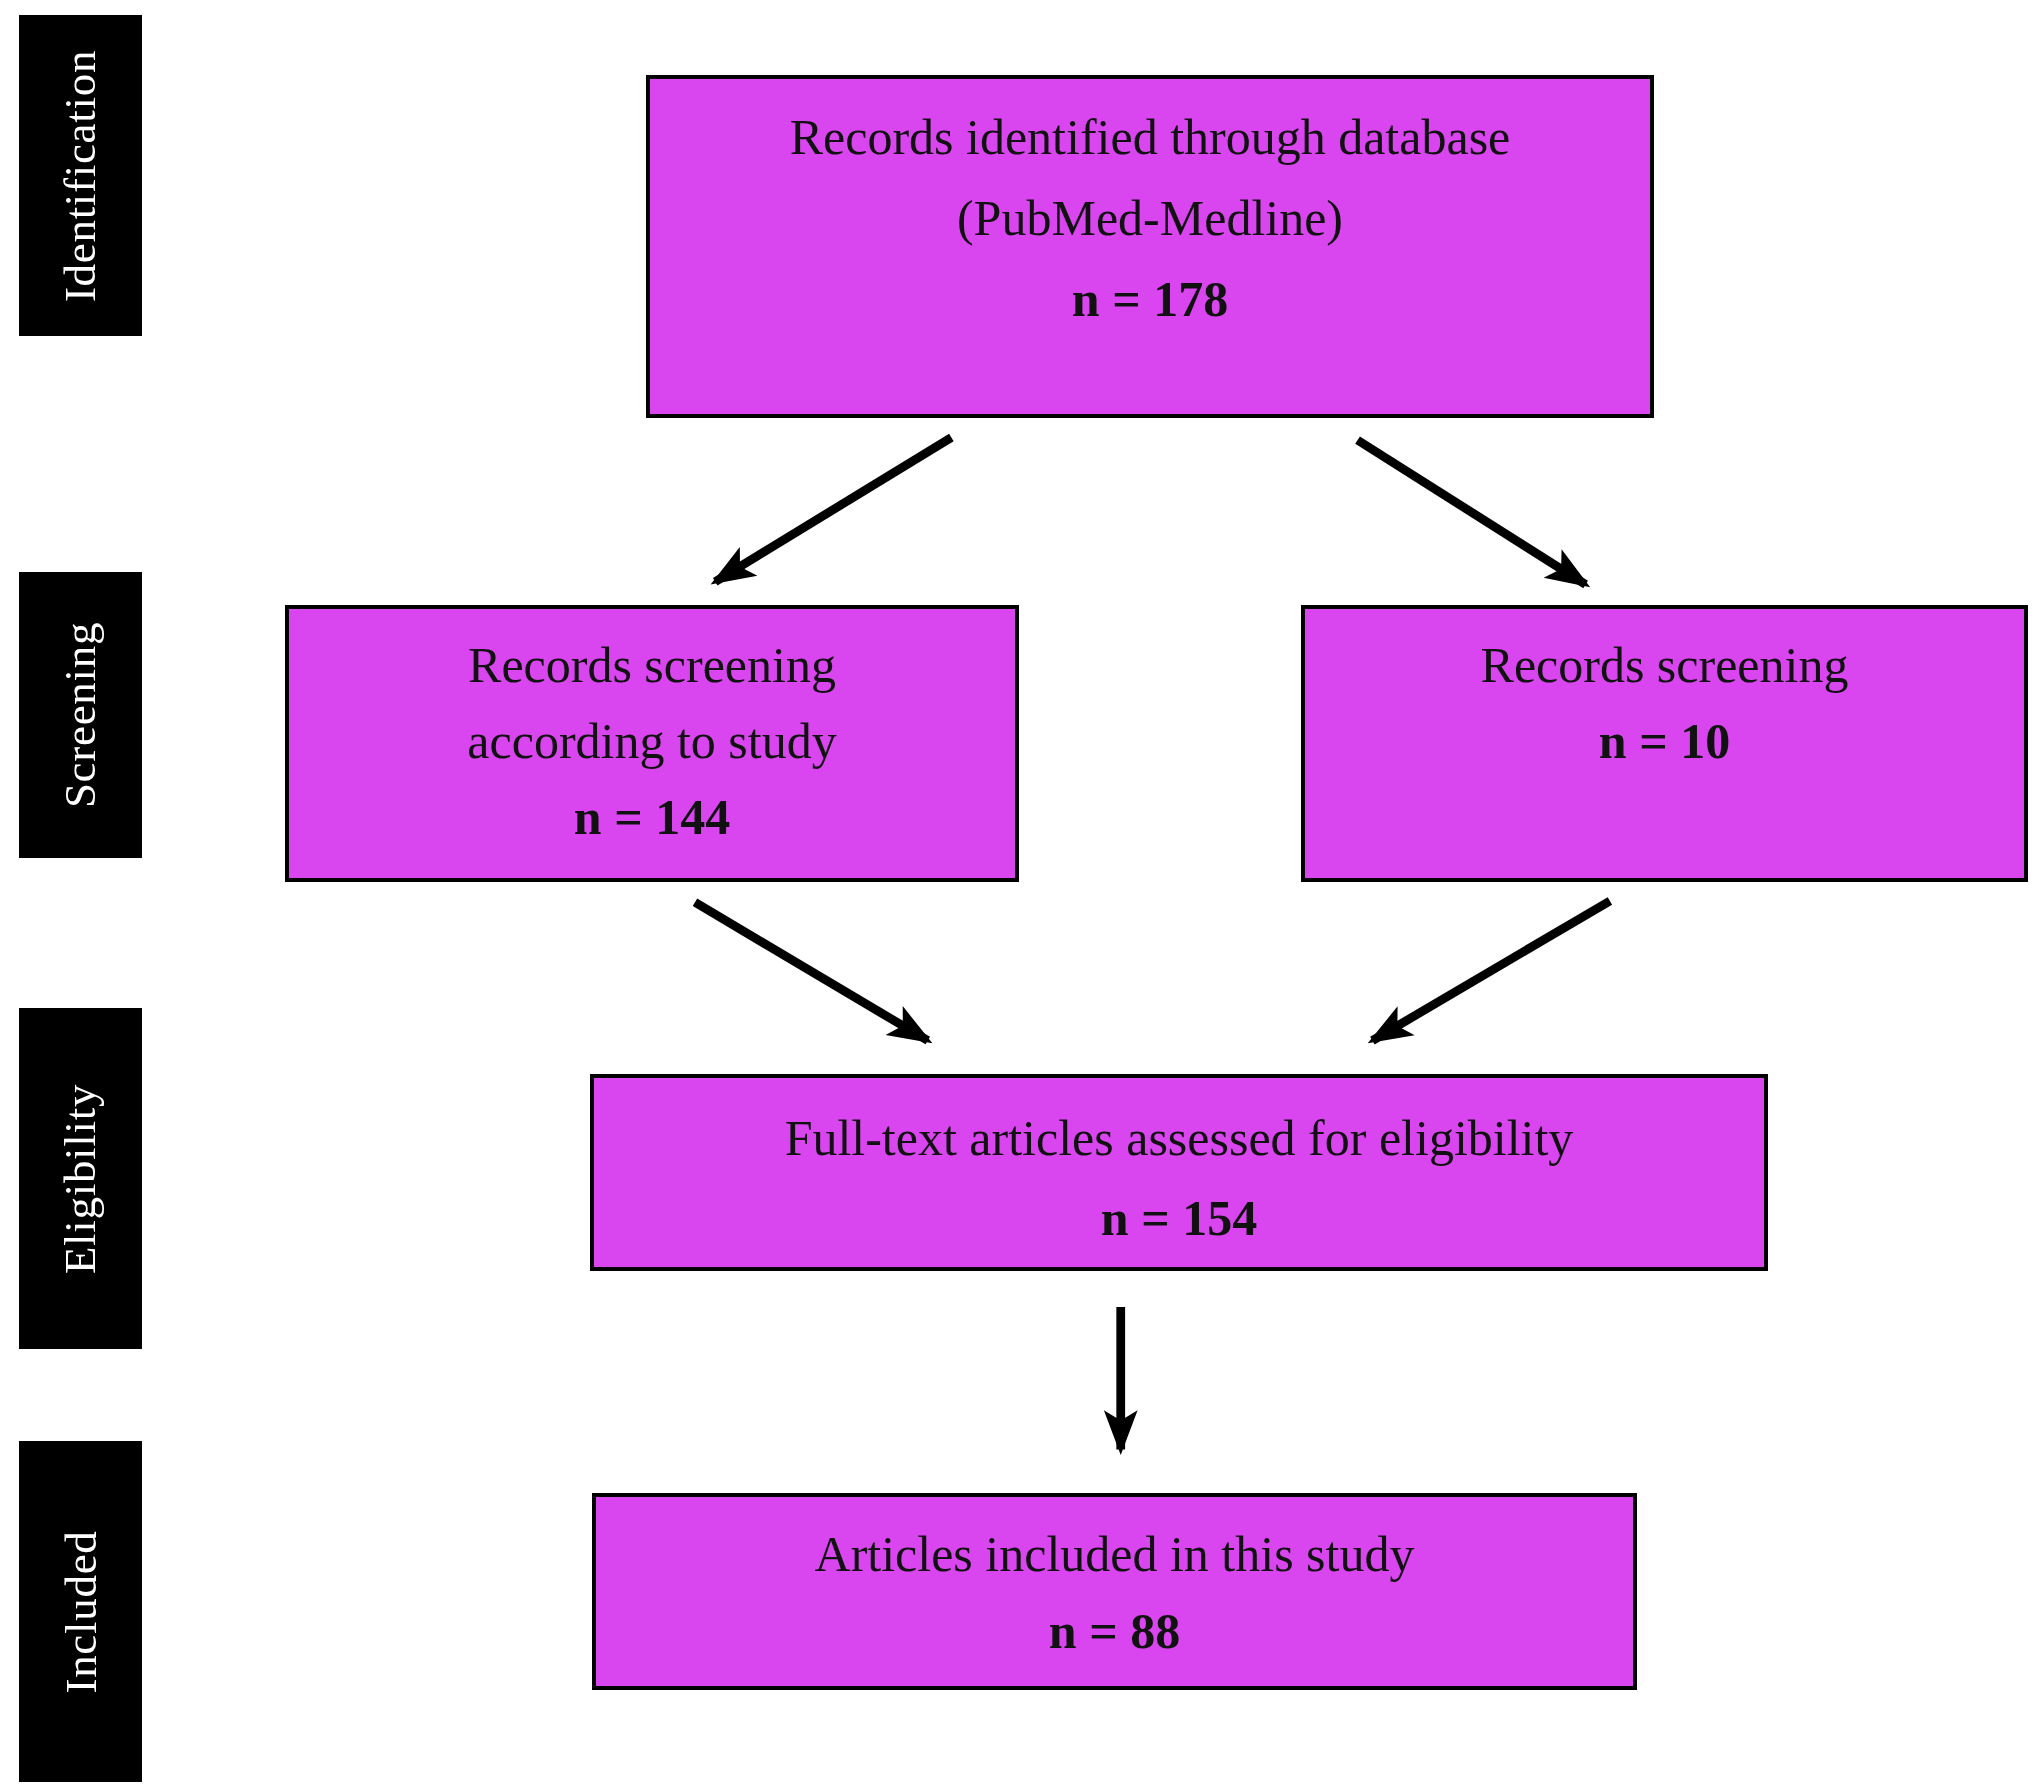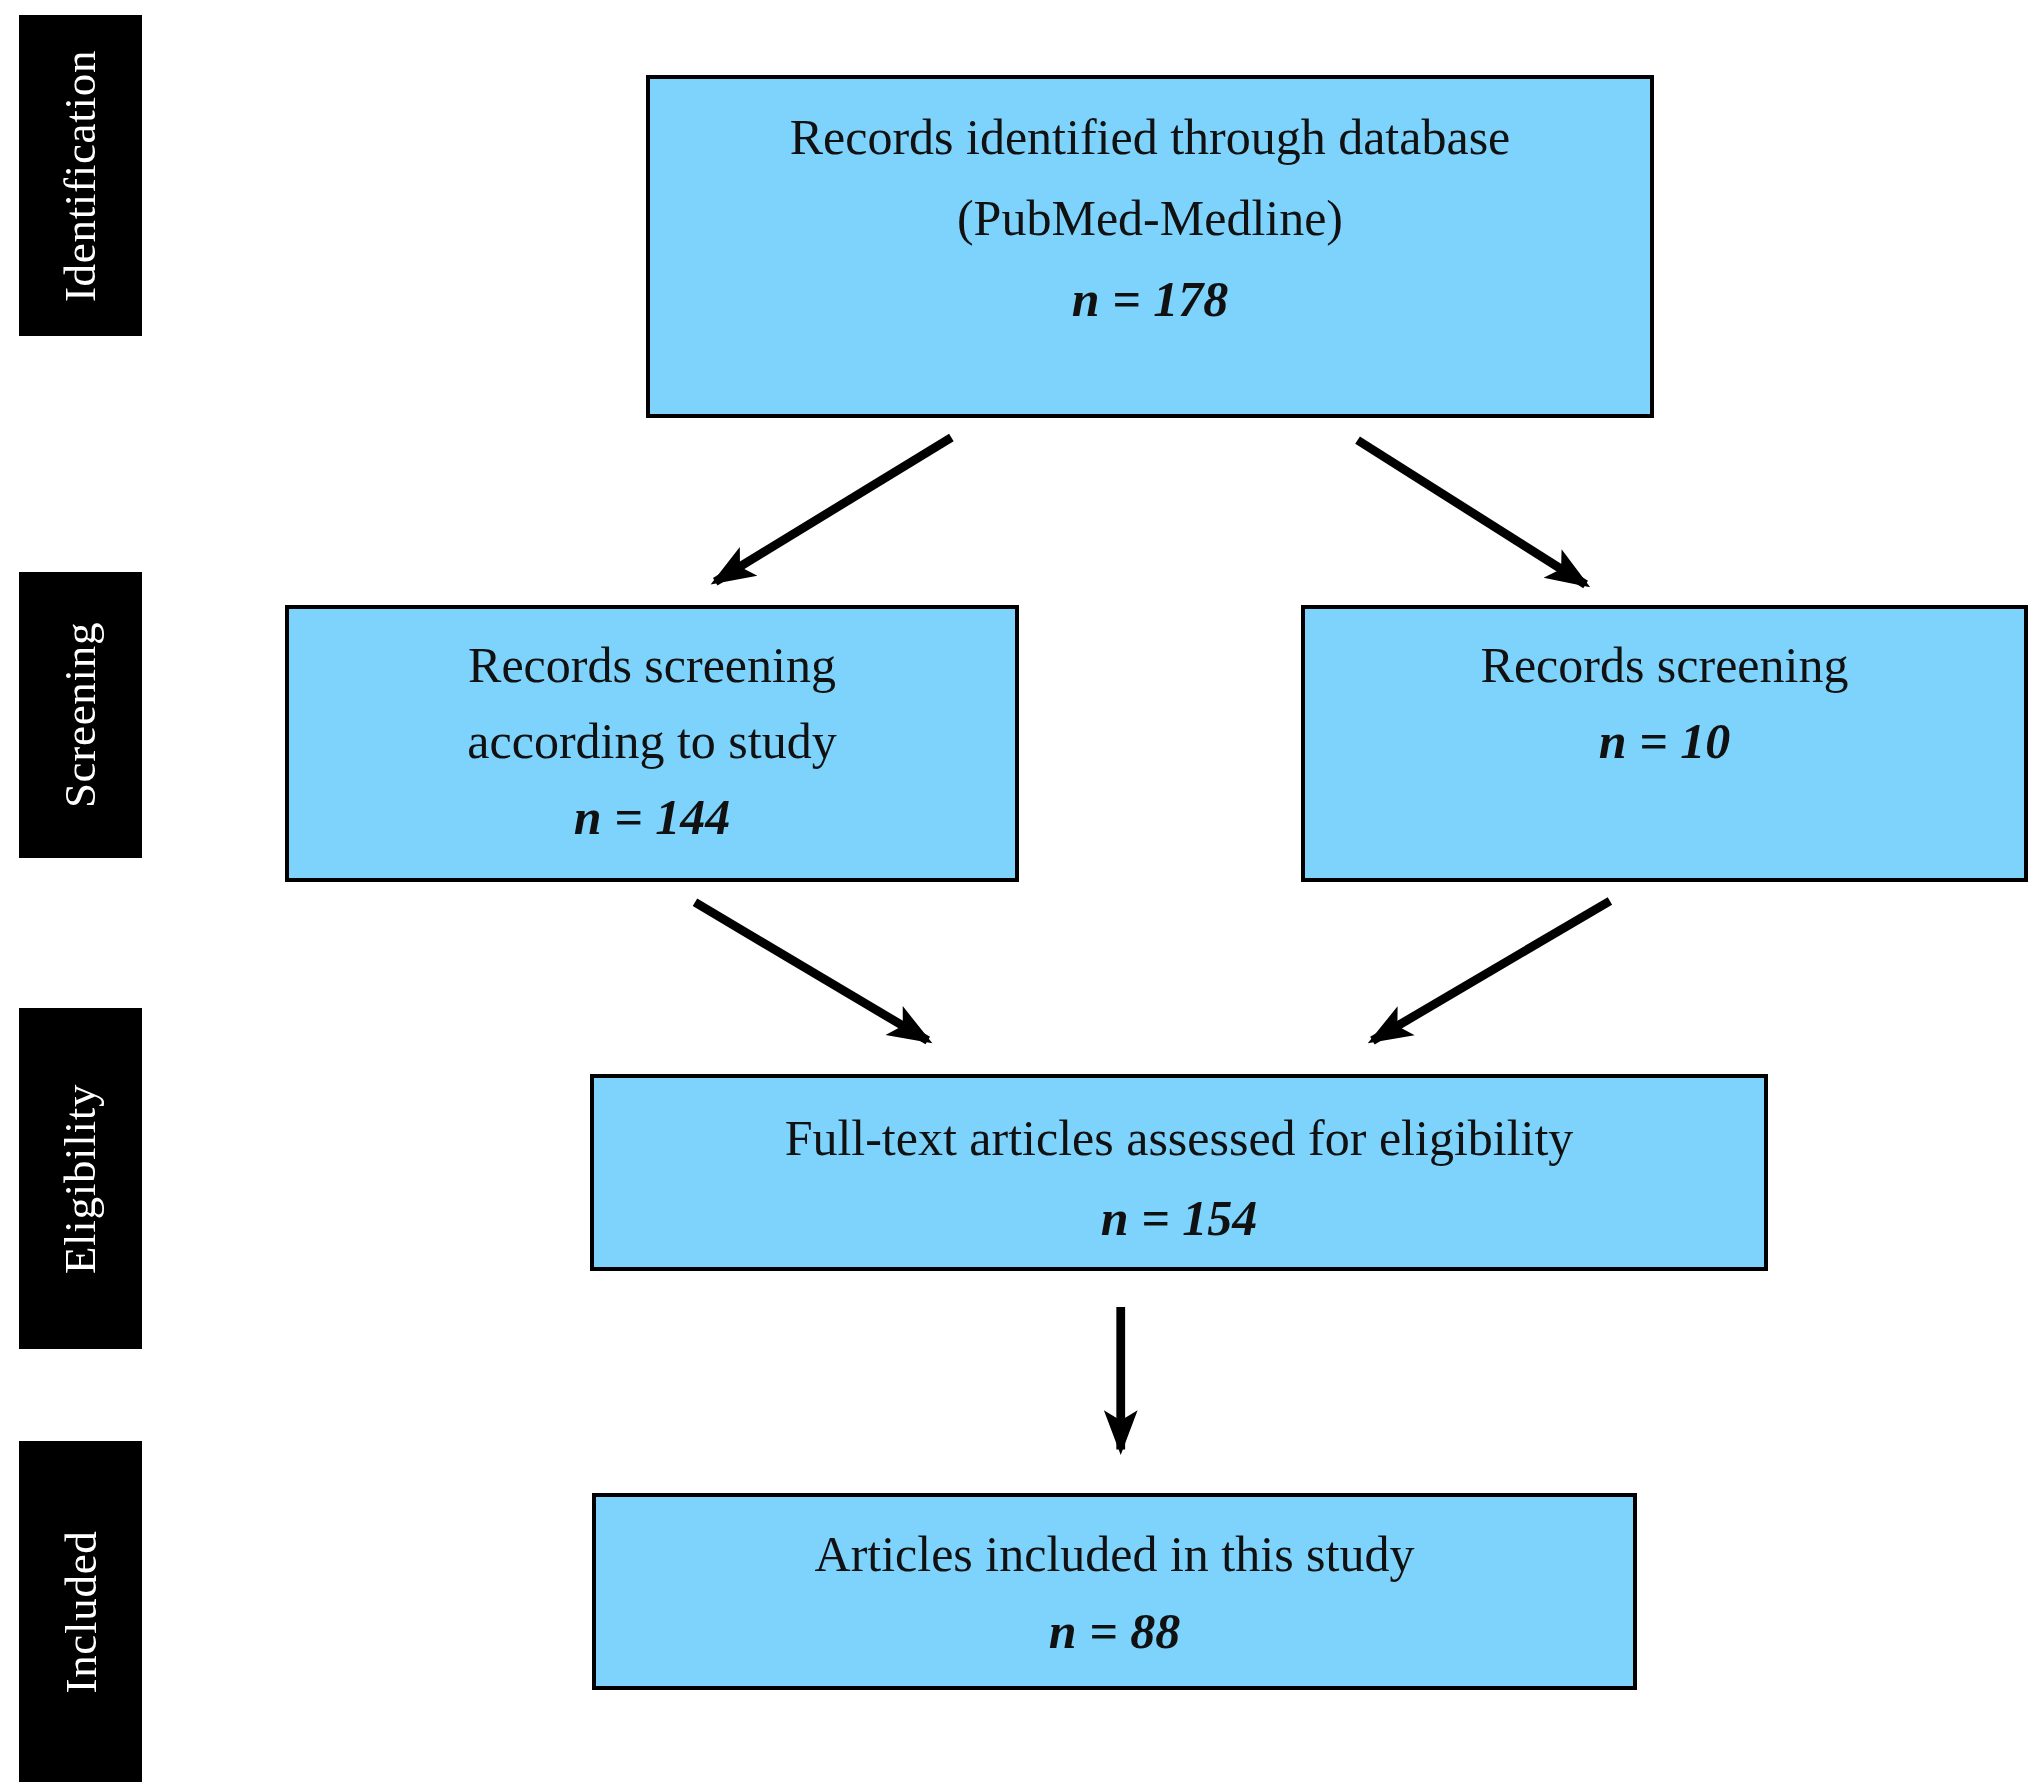--- a/index.html
+++ b/index.html
@@ -25,29 +25,29 @@
   .stage .stage-label {
     transform: rotate(-90deg);
     white-space: nowrap;
     color: #ffffff;
     font-size: 45px;
     letter-spacing: 0.7px;
   }
   
   .fbox {
     position: absolute;
-    background: #7dd3fc;
+    background: #d946ef;
     border: 4px solid #000000;
     box-sizing: border-box;
     text-align: center;
     font-size: 50px;
     line-height: 81px;
   }
   .fbox p { margin: 0; }
-  .fbox .count { font-weight: bold; font-style: italic; }
+  .fbox .count { font-weight: bold; }
 
   .box-identified   { left: 646px;  top: 75px;  width: 1008px; height: 343px; border-width: 4.7px; padding-top: 17.5px; }
   .box-titles       { left: 285px;  top: 605px;  width: 734px; height: 277px; padding-top: 17.5px; line-height: 76px; }
   .box-abstracts    { left: 1301px; top: 605px;  width: 727px; height: 277px; padding-top: 17.5px; line-height: 76px; }
   .box-eligibility  { left: 590px;  top: 1074px; width: 1178px; height: 197px; padding-top: 20px; line-height: 80px; }
   .box-included     { left: 592px;  top: 1493px; width: 1045px; height: 197px; padding-top: 19px; line-height: 77px; }
 
   .stage-identification { top: 15px;   height: 321px; }
   .stage-screening      { top: 572px;  height: 286px; }
   .stage-eligibility    { top: 1008px; height: 341px; }

